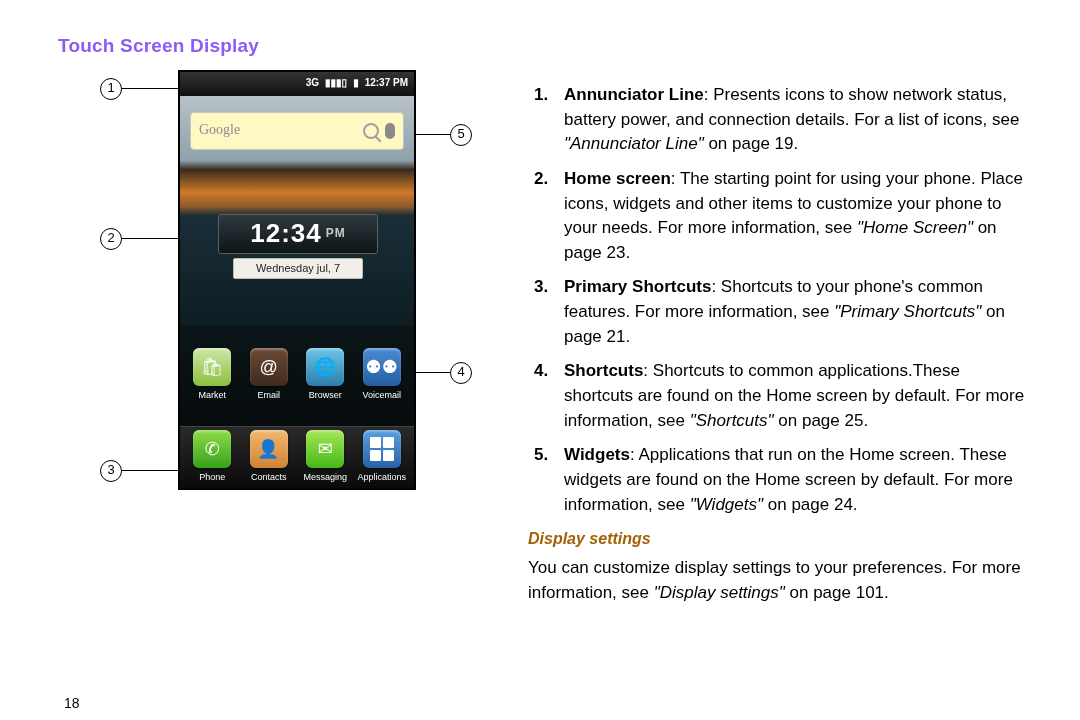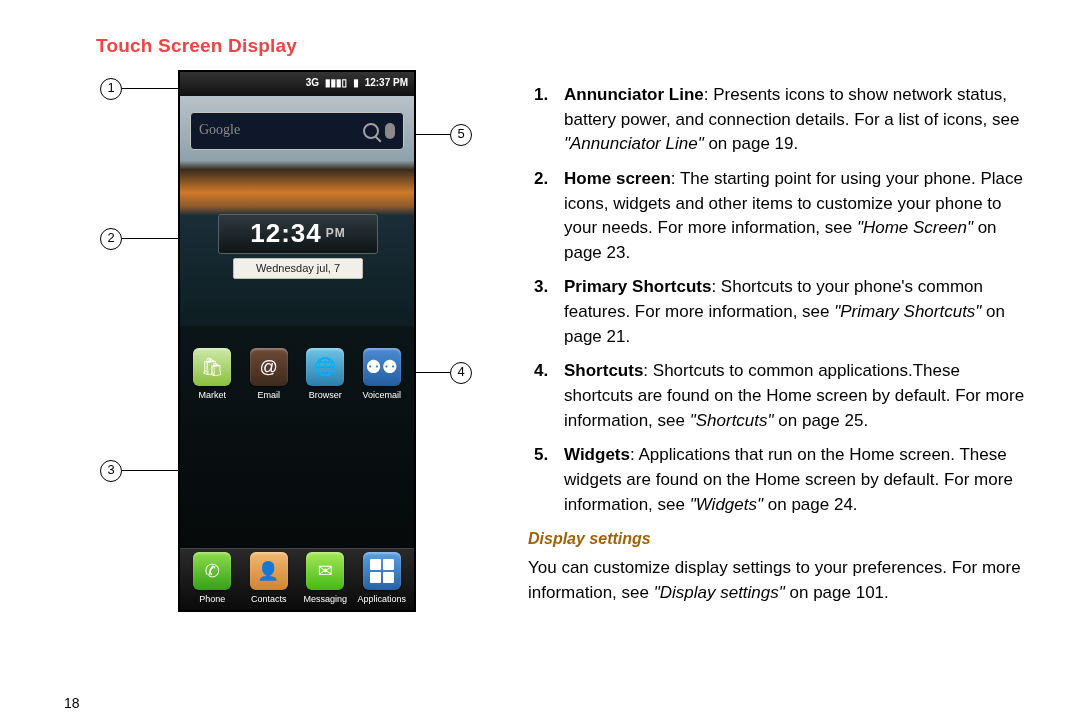--- a/index.html
+++ b/index.html
@@ -20,26 +20,25 @@
   }
   .left-col {
     width: 430px;
     flex-shrink: 0;
   }
   .right-col {
     flex: 1;
     padding-top: 4px;
   }
   .h1 {
-    color: #ef4444;
+    color: #8b5cf6;
     font-weight: 900;
     font-size: 19px;
     letter-spacing: 0.2px;
     margin-bottom: 10px;
-    margin-left: 38px;
   }
   .h2 {
     color: #a16207;
     font-weight: 900;
     font-style: italic;
     font-size: 16px;
     margin-top: 6px;
     margin-bottom: 6px;
   }
   .intro {
@@ -50,21 +49,21 @@
     position: relative;
     width: 420px;
     height: 488px;
     margin-top: 8px;
   }
   .phone {
     position: absolute;
     top: 0;
     left: 120px;
     width: 238px;
-    height: 542px;
+    height: 420px;
     background: #000;
     border: 2px solid #000;
     overflow: hidden;
   }
   .statusbar {
     height: 24px;
     width: 100%;
     background: linear-gradient(#333, #111);
     display: flex;
     align-items: center;
@@ -83,21 +82,21 @@
   }
   .wallpaper2 {
     position: absolute;
     top: 254px; left: 0; right: 0; bottom: 0;
     background: linear-gradient(to bottom, #0b1518, #040606);
   }
   .searchbar {
     position: absolute;
     top: 40px; left: 10px; right: 10px;
     height: 38px;
-    background: #0f172a;
+    background: #fef9c3;
     border: 1px solid #c8c6bc;
     border-radius: 4px;
     display: flex;
     align-items: center;
     padding: 0 8px;
     gap: 6px;
   }
   .searchbar .sb-text { color: #8c8c8c; font-size: 14px; flex: 1; font-family: Georgia, serif; }
   .searchbar .sb-mag {
     width: 16px; height: 16px; border: 2px solid #a0a0a0; border-radius: 50%;

